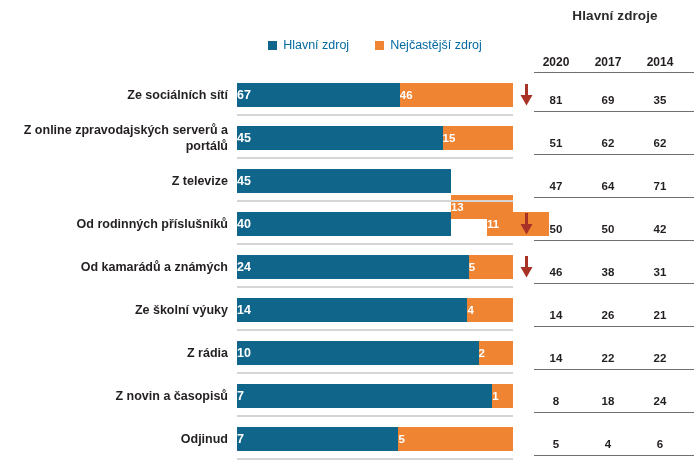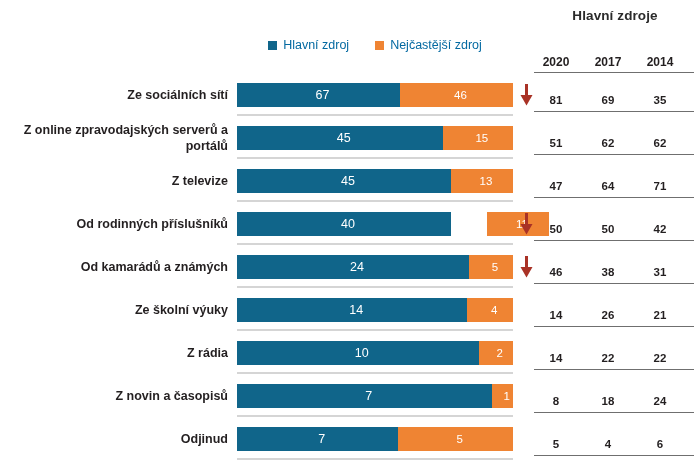--- a/index.html
+++ b/index.html
@@ -132,27 +132,26 @@
     left: 237px;
     top: 9px;
     width: 276px;
     height: 24px;
     display: flex;
   }
   .seg {
     height: 100%;
     display: flex;
     align-items: center;
-    justify-content: center;
+    justify-content: flex-start;
     color: #ffffff;
     font-size: 12.5px;
-    font-weight: 400;
+    font-weight: 700;
     box-sizing: border-box;
     overflow: hidden;
-    padding-left: 8px;
   }
   .seg.main { background: #10658a; }
   .seg.most { background: #ef8433; font-size: 11.5px; }
   .seg .v { pointer-events: none; }
 
   
   .row-rule {
     position: absolute;
     left: 237px;
     top: 40px;
@@ -272,21 +271,21 @@
           <span class="cell c2">62</span>
           <span class="rule"></span>
         </div>
       </div>
       <div class="row">
         <div class="cat-label">Z televize</div>
         <div class="bar-track">
           <div class="seg main" style="flex: 0 0 77.5%;">
             <span class="v">45</span>
           </div>
-          <div class="seg most" style="flex: 0 0 22.5%;">
+          <div class="seg most" style="flex: 0 0 22.5%; margin-top: 26px;">
             <span class="v">13</span>
           </div>
         </div>
         <div class="row-rule"></div>
         <div class="tbl">
           <span class="cell c0">47</span>
           <span class="cell c1">64</span>
           <span class="cell c2">71</span>
           <span class="rule"></span>
         </div>

